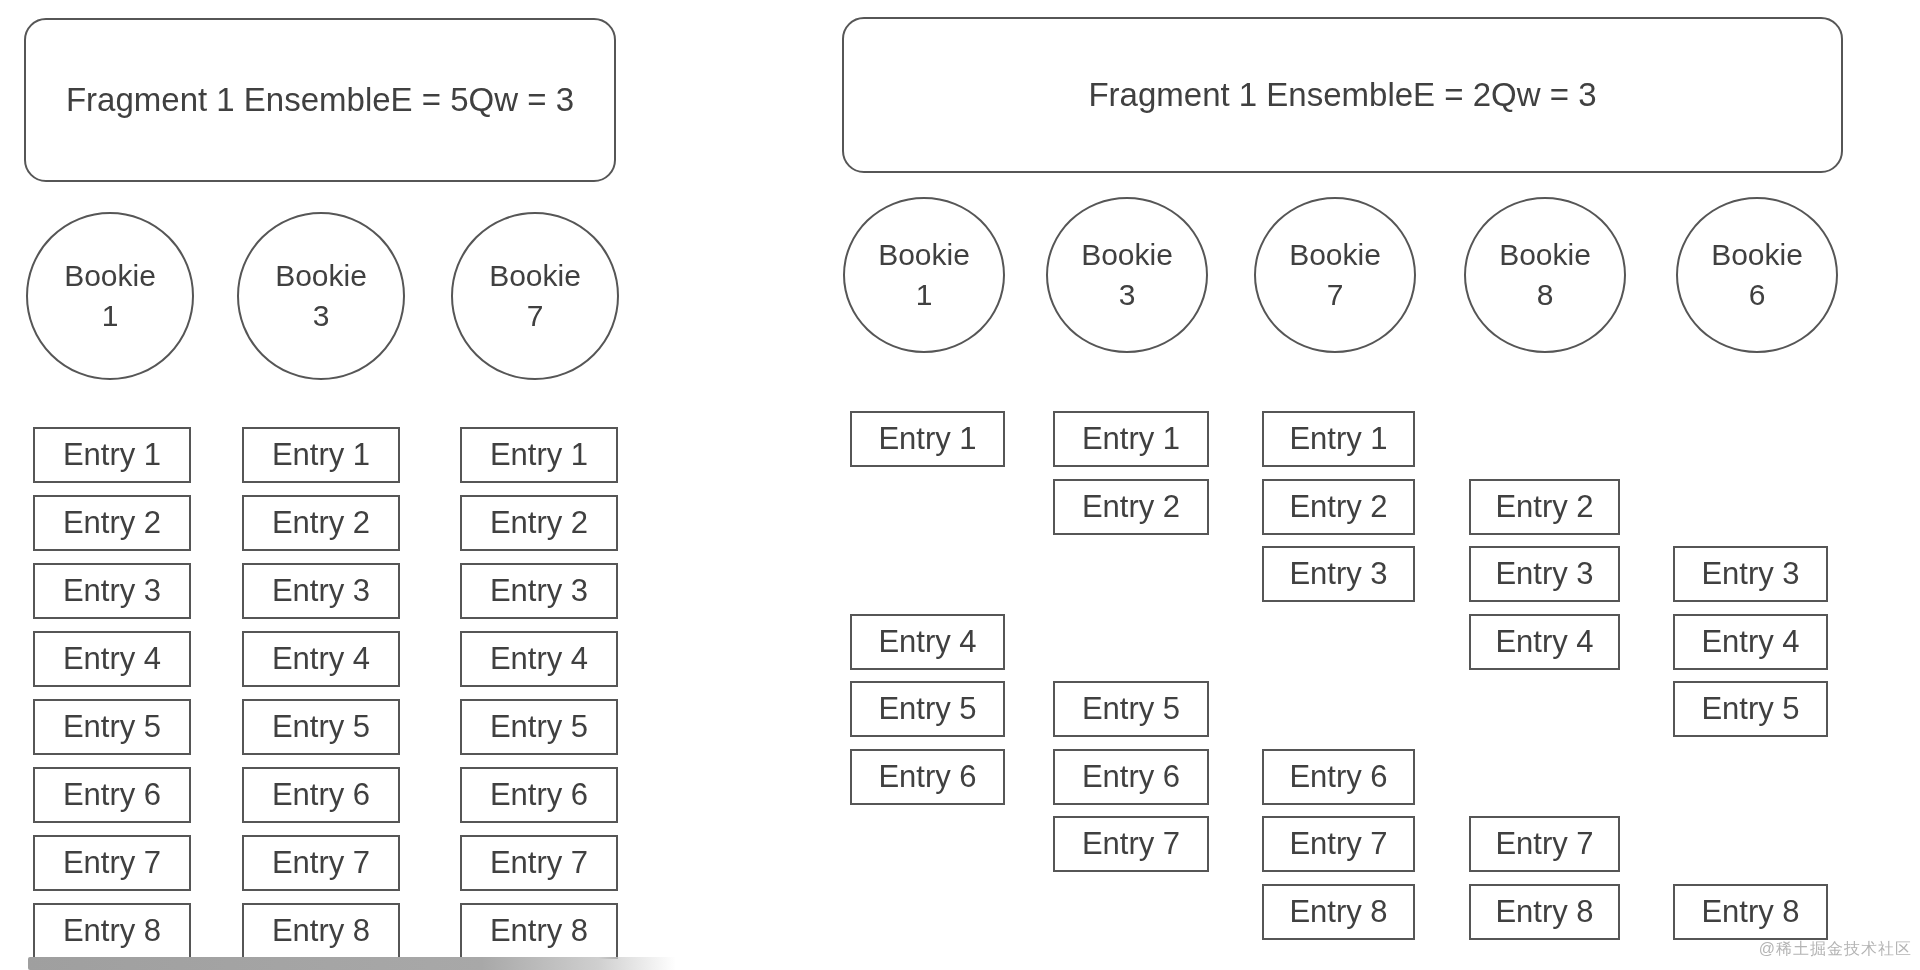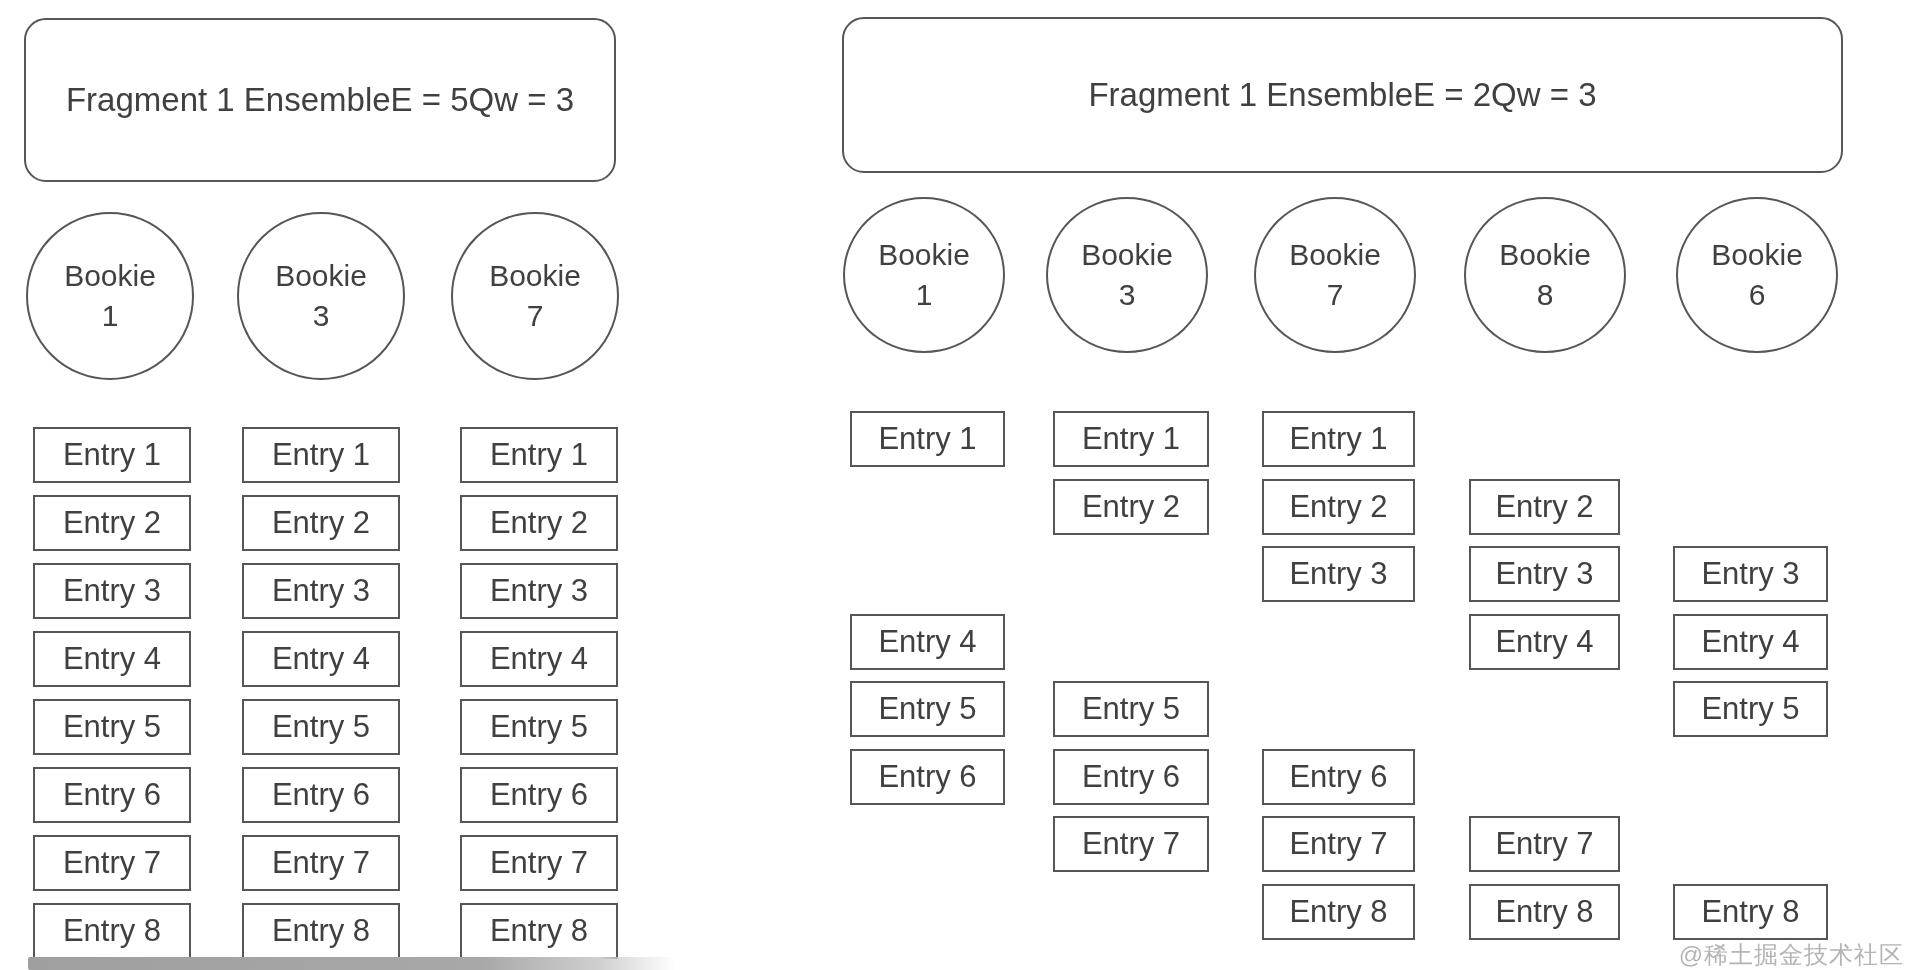--- a/index.html
+++ b/index.html
@@ -61,22 +61,22 @@
     align-items:center;
     justify-content:center;
     font-size:31px;
     color:var(--text);
     white-space:nowrap;
   }
 
   .watermark{
     position:absolute;
     top:939px;
-    right:16px;
-    font-size:24px;
+    right:8px;
+    font-size:16px;
     letter-spacing:1px;
     color:var(--wm);
   }
 
   
   .edge-band{
     position:absolute;
     left:28px;
     top:957px;
     width:648px;

